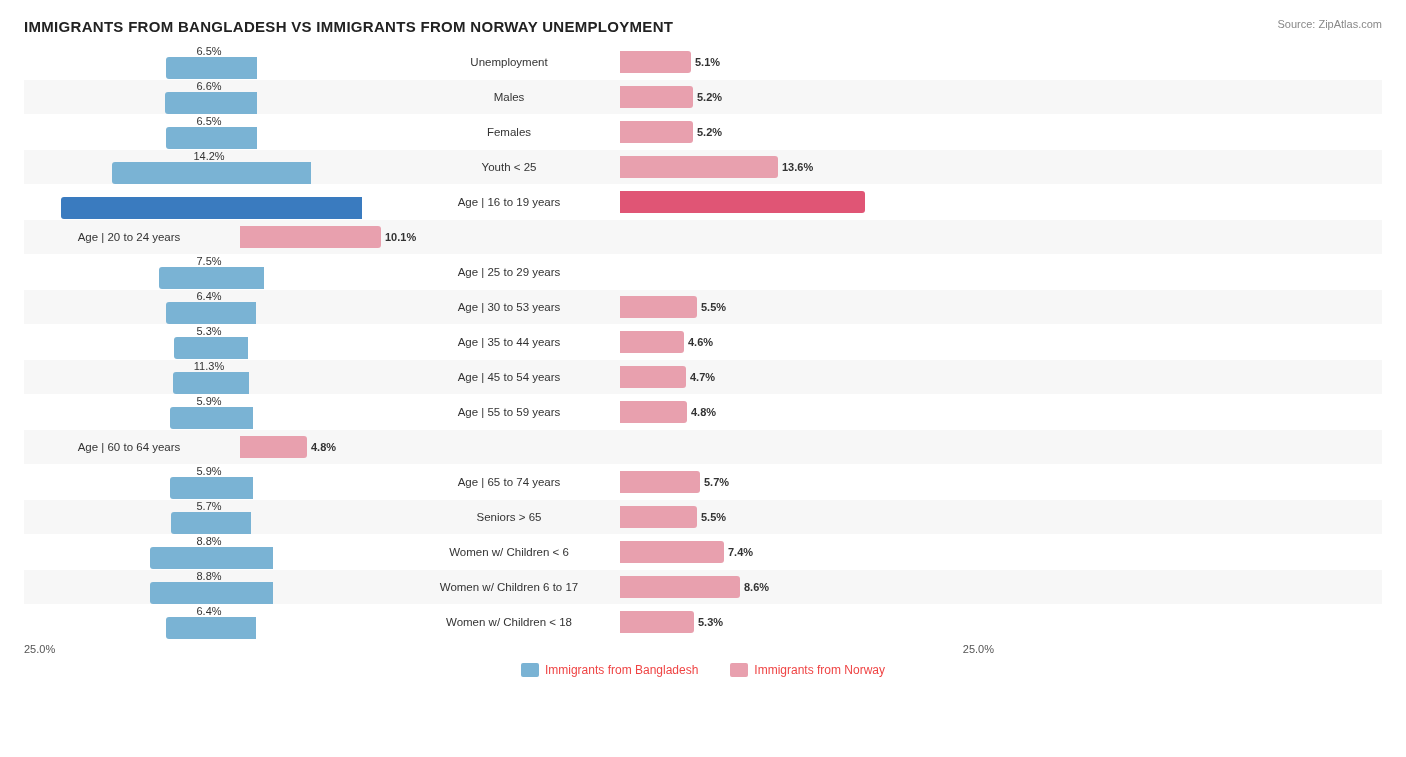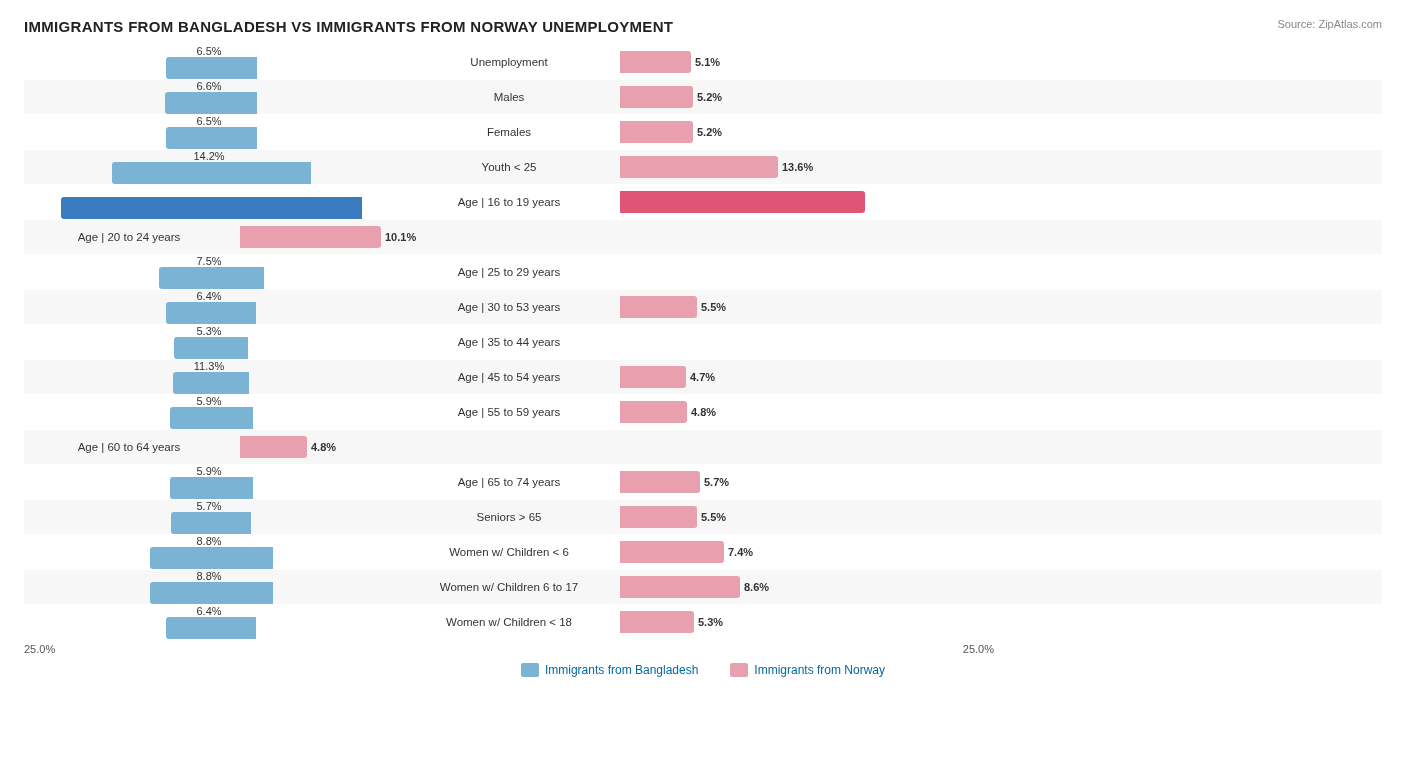--- a/index.html
+++ b/index.html
@@ -144,21 +144,21 @@
       justify-content: center;
       align-items: center;
       gap: 32px;
       margin-top: 8px;
     }
     .legend-item {
       display: flex;
       align-items: flex-start;
       gap: 6px;
       font-size: 12px;
-      color: #0369a1;
+      color: #ef4444;
     }
     .legend-color {
       width: 18px;
       height: 14px;
       border-radius: 2px;
     }
   </style>
 </head>
 <body>
 
@@ -249,20 +249,24 @@
       <div class="bar-pink" style="width:77px;"></div>
       <span class="bar-value-right">5.5%</span>
     </div>
   </div>
       <div class="row">
     <div class="left-bar-area">
       <span class="bar-value-left">5.3%</span>
       <div class="bar-blue" style="width:74px;"></div>
     </div>
     <div class="label-area">Age | 35 to 44 years</div>
+    <div class="right-bar-area">
+      <div class="bar-pink" style="width:64px;"></div>
+      <span class="bar-value-right">4.6%</span>
+    </div>
   </div>
       <div class="row">
     <div class="left-bar-area">
       <span class="bar-value-left">11.3%</span>
       <div class="bar-blue" style="width:76px;"></div>
     </div>
     <div class="label-area">Age | 45 to 54 years</div>
     <div class="right-bar-area">
       <div class="bar-pink" style="width:66px;"></div>
       <span class="bar-value-right">4.7%</span>

